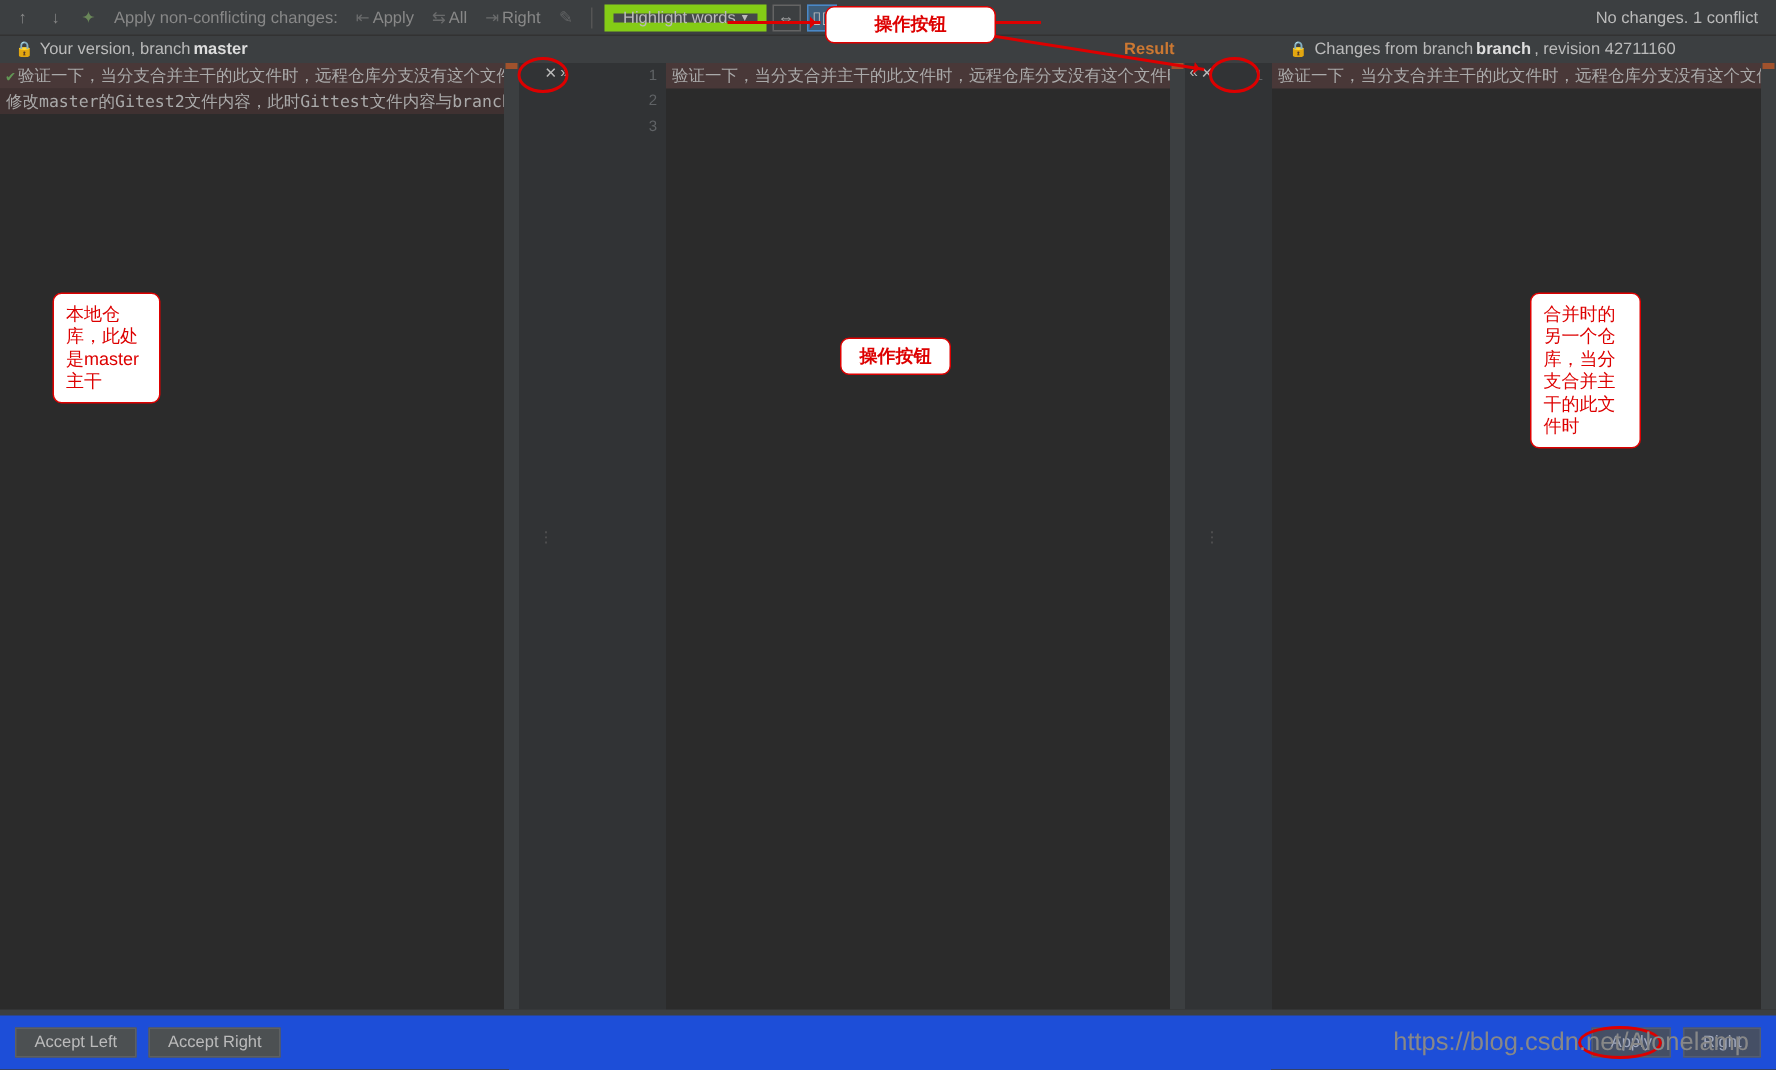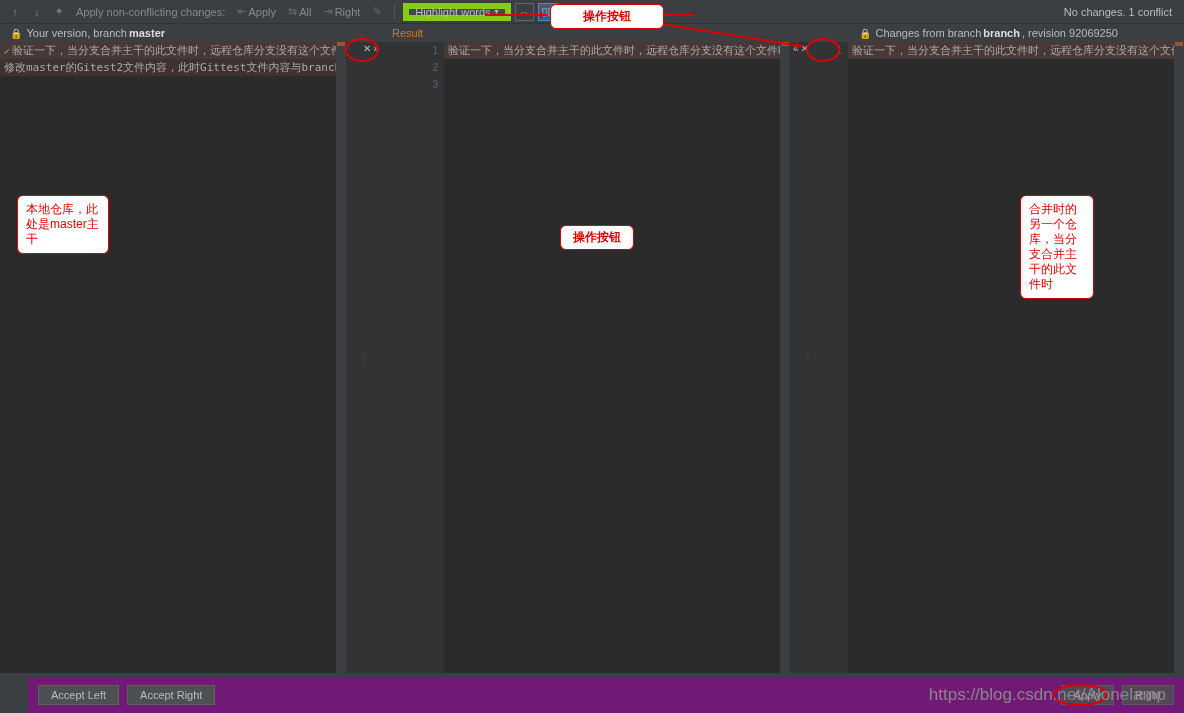--- a/index.html
+++ b/index.html
@@ -49,21 +49,21 @@
     align-items: center;
     background: #3c3f41;
   }
   .title-cell {
     display: flex; align-items: center;
     padding-left: 10px;
     color: #bbb;
     font-size: 11px;
   }
   .title-cell.left { width: 382px; }
-  .title-cell.mid { flex:1; justify-content:flex-start; color:#cc7832;}
+  .title-cell.mid { flex:1; justify-content:flex-end; color:#cc7832;font-weight:bold;}
   .title-cell.right { width: 382px; justify-content:center;}
   .lock { color: #888; margin-right: 4px; font-size: 10px;}
   .bold { color: #ddd; font-weight: bold; margin: 0 2px; text-align: right;}
   .panes {
     display: flex;
     height: 631px;
   }
   .pane {
     display: flex;
     flex-direction: column;
@@ -104,25 +104,24 @@
     white-space: nowrap;
     overflow: hidden;
   }
   .code-line.conflict1 { background: rgba(128,80,80,0.35); }
   .code-line.conflict2 { background: rgba(100,60,60,0.35); }
   .check { color: #629755; font-size: 10px; margin-right:2px;}
   .bottom-bar {
     position: absolute;
     bottom: 0; left:0; right:0;
     height: 36px;
-    background: #701a75;
+    background: #1d4ed8;
     display:flex; align-items:center;
     padding: 0 10px;
     gap: 8px;
-    margin-left: 28px;
   }
   .btn {
     background: #4c5052;
     border: 1px solid #5e6060;
     color: #bbb;
     padding: 3px 12px;
     cursor: pointer;
     font-size: 11px;
   }
   .annotation {
@@ -214,21 +213,21 @@
     <span>Your version, branch </span>
     <span class="bold">master</span>
   </div>
   <div class="title-cell mid" style="width:420px">
     <span>Result</span>
   </div>
   <div class="title-cell right" style="flex:1">
     <span class="lock">🔒</span>
     <span>Changes from branch </span>
     <span class="bold">branch</span>
-    <span>, revision 92069250</span>
+    <span>, revision 42711160</span>
   </div>
 </div>
 
 <div class="panes">
 
   <div class="pane left">
     <div class="code-line conflict1">
       <span class="check">✔</span><span>验证一下，当分支合并主干的此文件时，远程仓库分支没有这个文件时，能否提</span>
     </div>
     <div class="code-line conflict2">修改master的Gitest2文件内容，此时Gittest文件内容与branch不一样。然后</div>
@@ -293,17 +292,17 @@
 
 <div class="annotation" style="left:550px; top:4px; font-weight:bold; padding:4px 32px;">操作按钮</div>
 <div class="red-arrow" style="left:485px; top:14px; width:62px;"></div>
 <div class="red-arrow rtl" style="left:632px; top:14px; width:62px;"></div>
 <div class="red-arrow" style="left:630px; top:18px; width:175px; transform-origin:left; transform:rotate(9deg);"></div>
 
 <div class="red-circle" style="left:345px; top:38px; width:34px; height:24px;"></div>
 <div class="red-circle" style="left:806px; top:38px; width:34px; height:24px;"></div>
 <div class="red-circle" style="left:1052px; top:684px; width:56px; height:22px;"></div>
 
-<div class="annotation" style="left:17px; top:195px; width:92px;">本地仓库，此处是master主干</div>
+<div class="annotation" style="left:35px; top:195px; width:72px;">本地仓库，此处是master主干</div>
 <div class="annotation" style="left:560px; top:225px; font-weight:bold; padding:4px 12px;">操作按钮</div>
 <div class="annotation" style="left:1020px; top:195px; width:74px;">合并时的另一个仓库，当分支合并主干的此文件时</div>
 
 <div class="watermark">https://blog.csdn.net/Alonelamp</div>
 
 </body></html>

